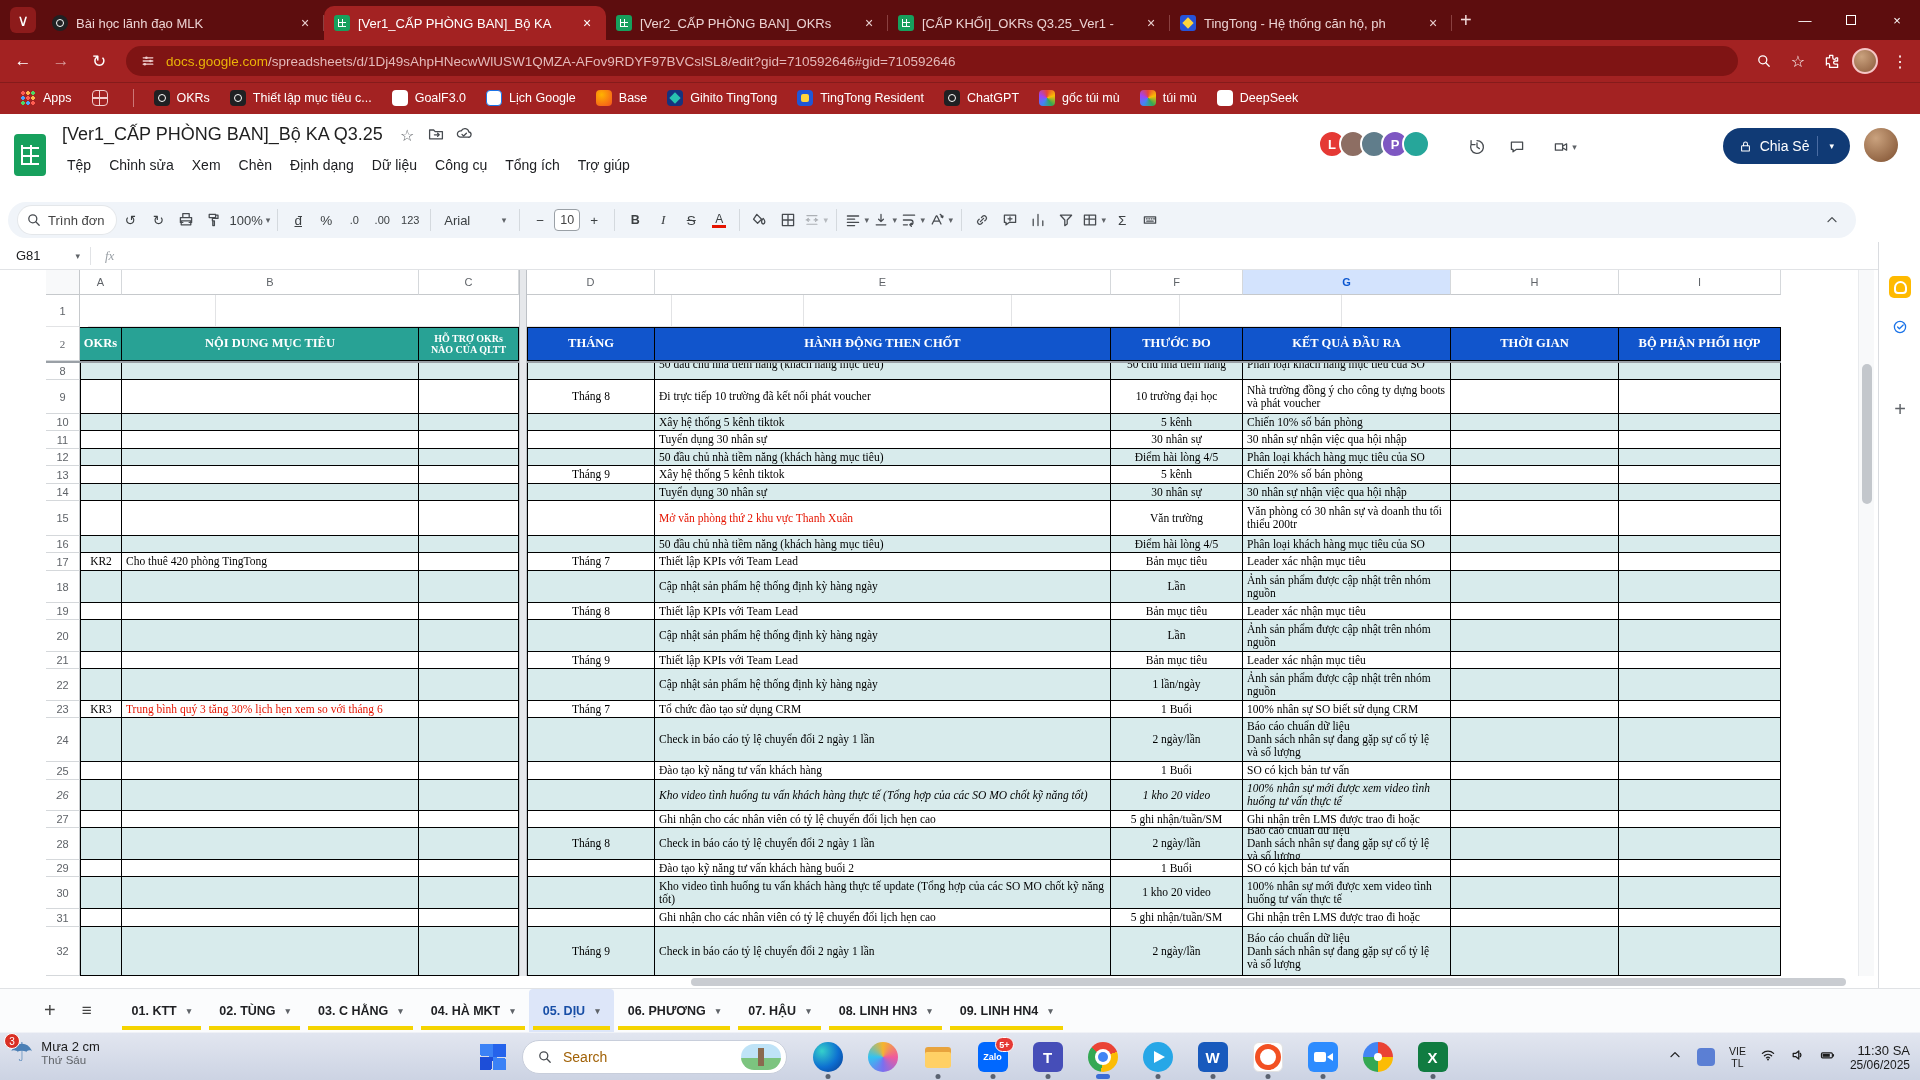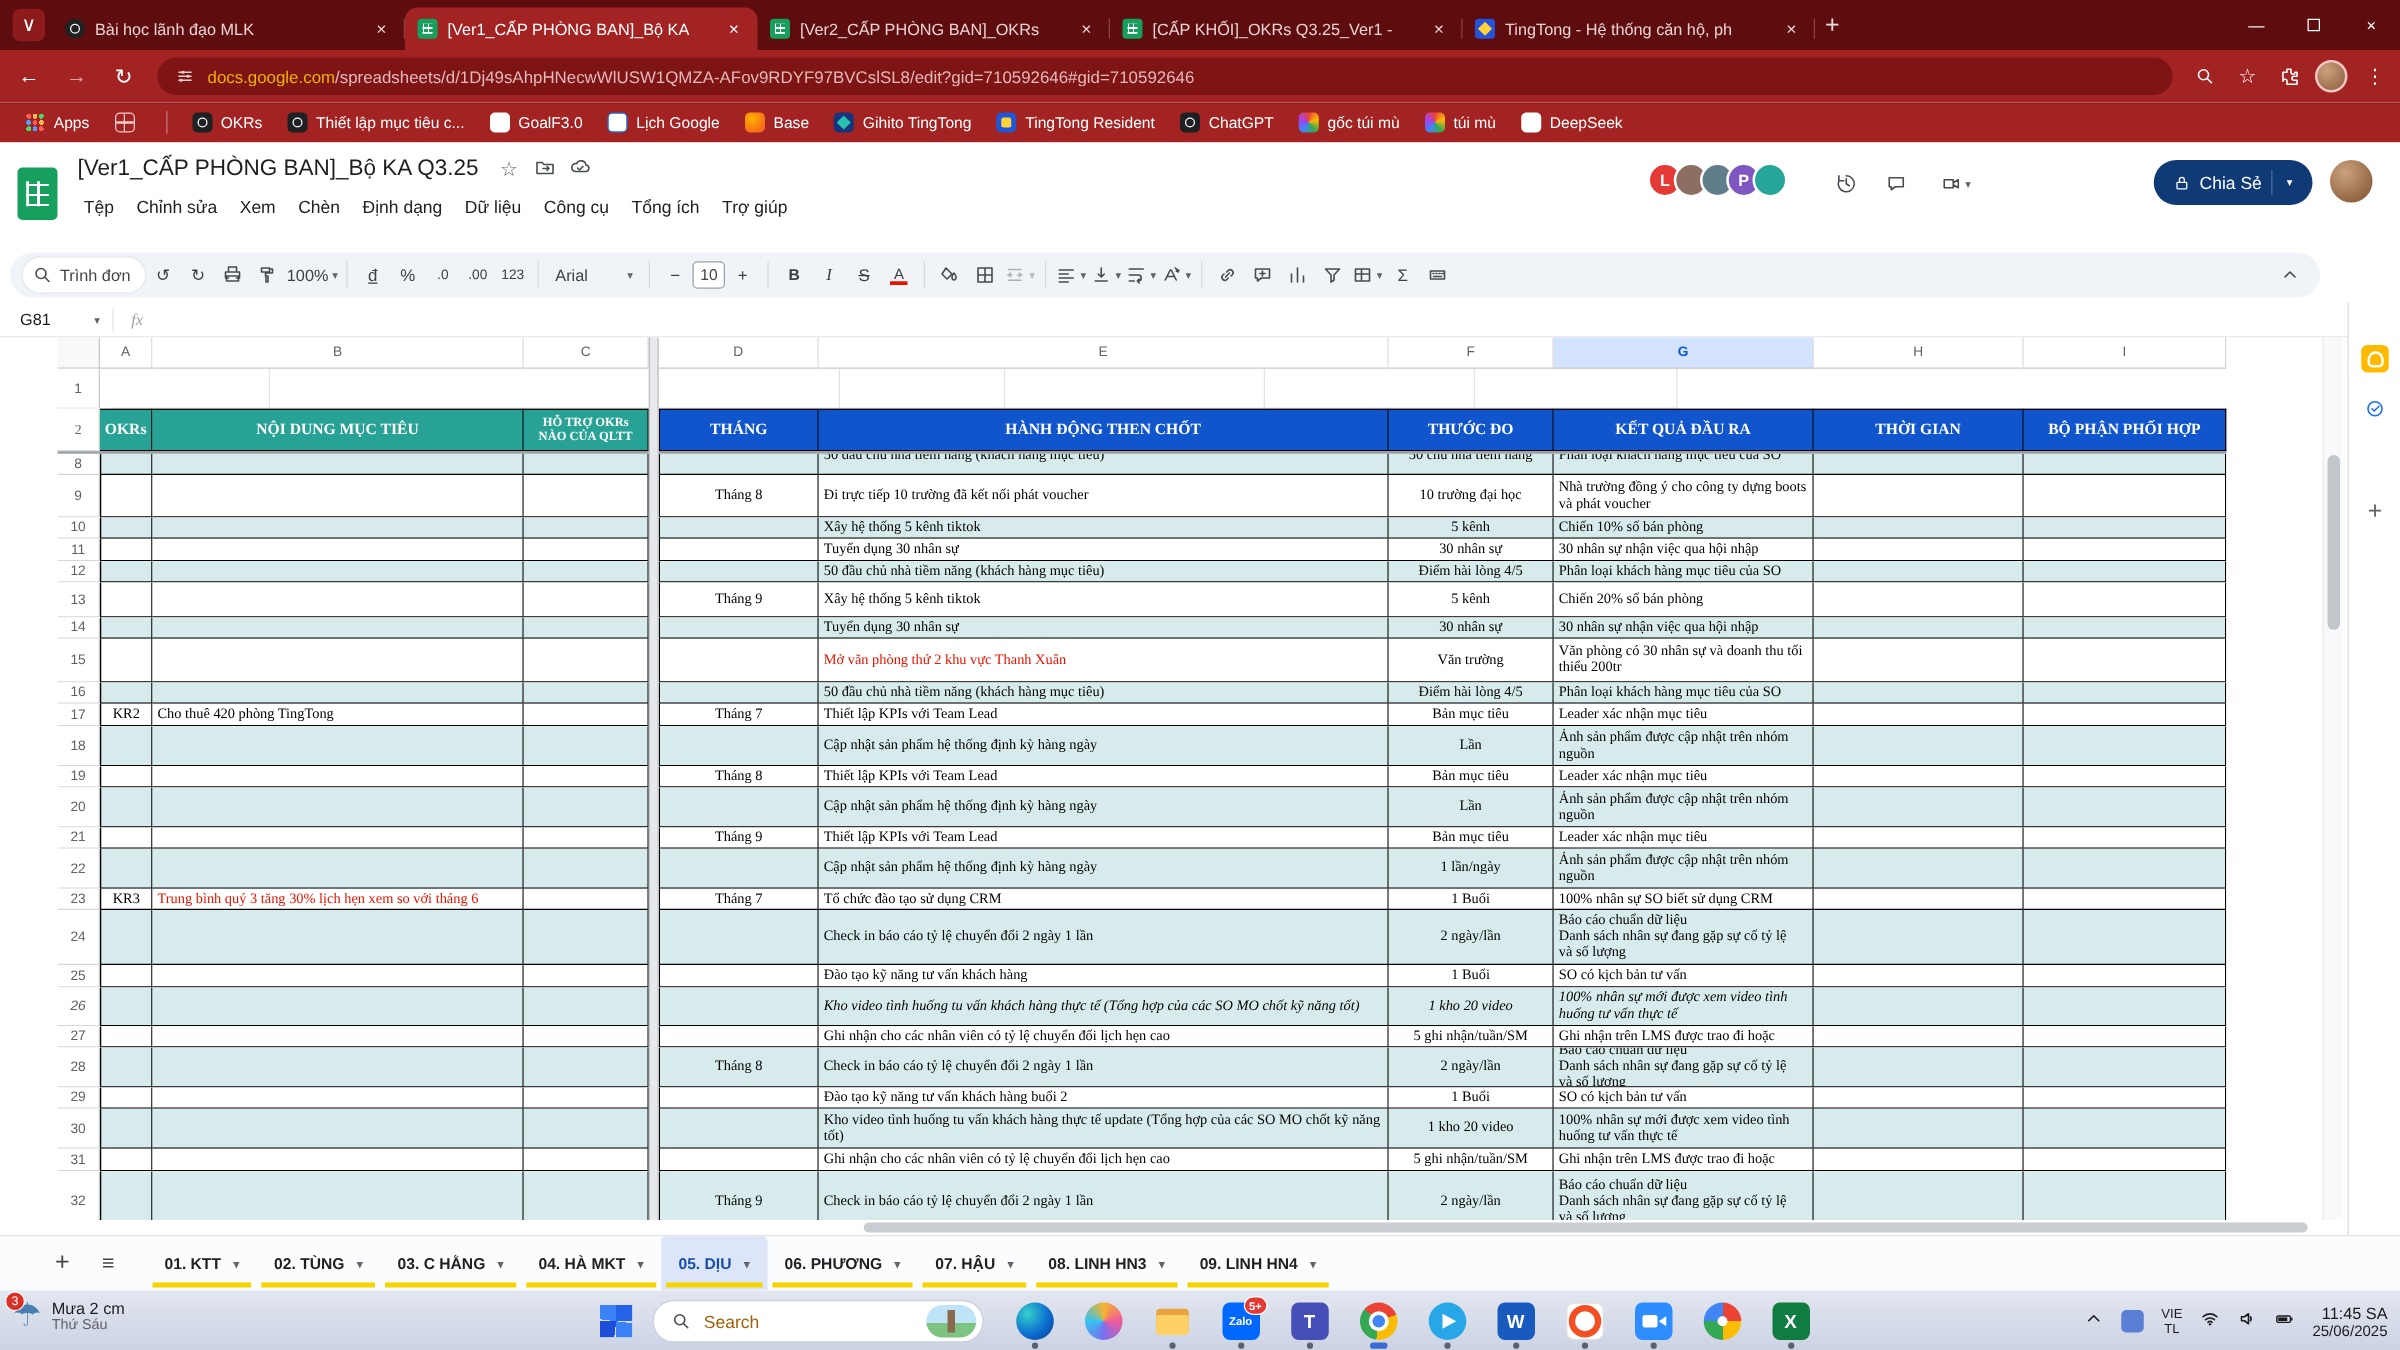--- a/index.html
+++ b/index.html
@@ -642,21 +642,21 @@
         <div class="dc " style="width: 456px;">
           <span>50 đầu chủ nhà tiềm năng (khách hàng mục tiêu)</span>
         </div>
         <div class="dc ctr" style="width: 132px;">
           <span>Điểm hài lòng 4/5</span>
         </div>
         <div class="dc pre" style="width: 208px;"><span>Phân loại khách hàng  mục tiêu của SO</span></div>
         <div class="dc " style="width: 168px;"></div>
         <div class="dc " style="width: 162px;"></div>
       </div>
-      <div class="grow" style="height: 28px;">
+      <div class="grow" style="height: 18px;">
         <div class="rn">13</div>
         <div class="dc ctr first" style="width: 42px;"></div>
         <div class="dc " style="width: 297px;"></div>
         <div class="dc " style="width: 100px;"></div>
         <div class="gapcell"></div>
         <div class="dc ctr first" style="width: 128px;">
           <span>Tháng 9</span>
         </div>
         <div class="dc " style="width: 456px;">
           <span>Xây hệ thống 5 kênh tiktok</span>
@@ -1171,17 +1171,17 @@
         </svg></span>
     <span><svg class="s" viewBox="0 0 20 20">
           <path d="M4 8v4h3l4 3V5L7 8zM13 8a3.5 3.5 0 0 1 0 4"></path>
         </svg></span>
     <span><svg class="s" viewBox="0 0 22 20">
           <rect x="2" y="7" width="15" height="7" rx="1.5"></rect>
           <path d="M18.5 9.5v2"></path>
           <rect x="3.5" y="8.5" width="10" height="4" fill="#1c1c1c" stroke="none"></rect>
         </svg></span>
     <span id="clock">
-      <div class="t">11:45 SA</div>
+      <div class="t">11:30 SA</div>
       <div class="d">25/06/2025</div>
     </span>
   </div>
 </div>
 
 </body></html>

